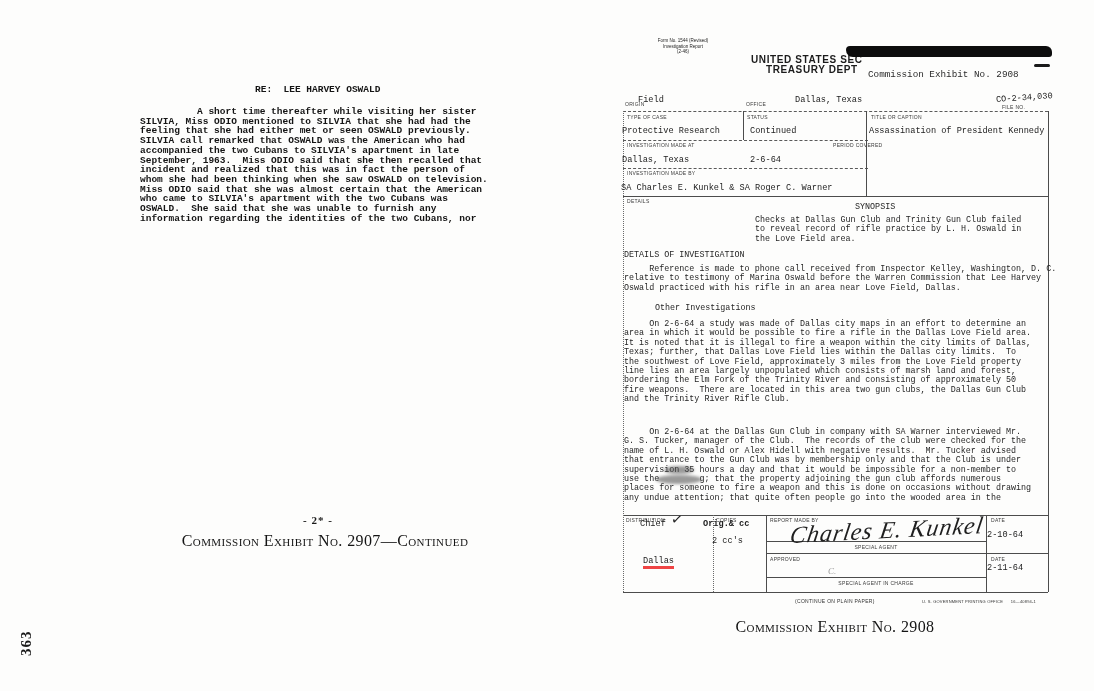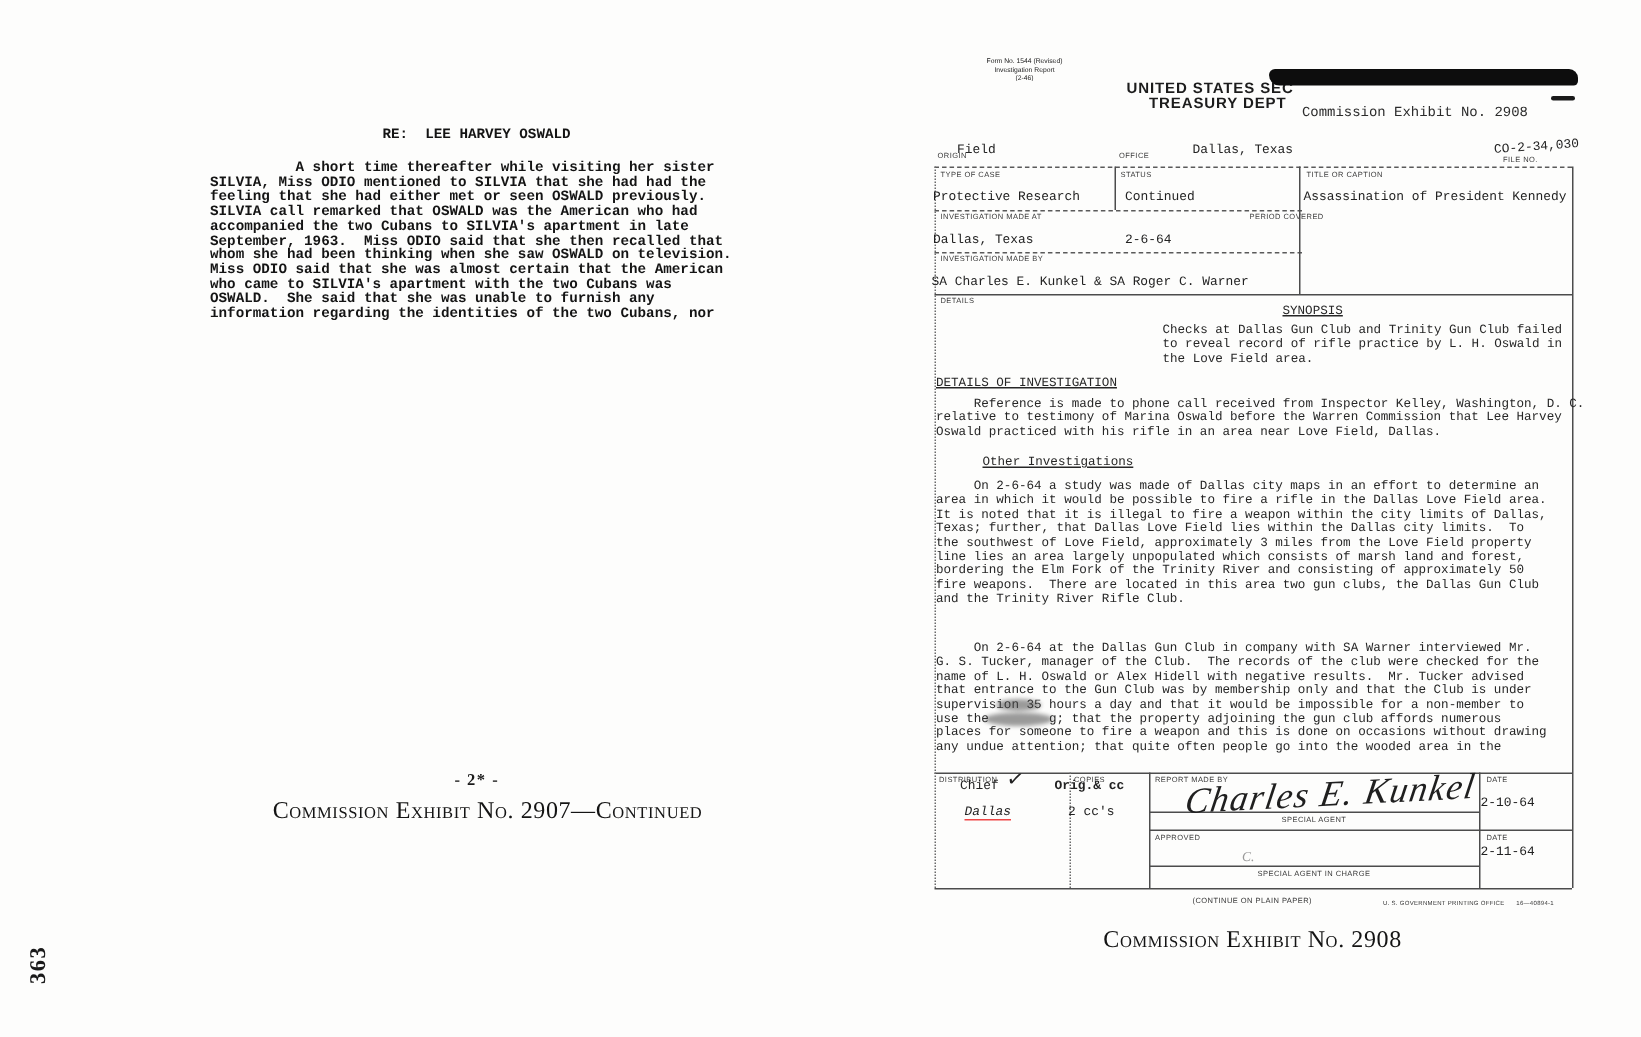--- a/index.html
+++ b/index.html
@@ -18,21 +18,21 @@
               font-size:8.4px;color:#262626;}
   .typed-form .tline{line-height:9.4px;white-space:pre;}
   .fvalue{font-family:"Liberation Mono","DejaVu Sans Mono",monospace;font-size:8.6px;color:#222;white-space:pre;}
   .flabel{font-family:"Liberation Sans",sans-serif;font-size:5px;letter-spacing:.3px;color:#3a3a3a;white-space:pre;}
   .rule{position:absolute;background:transparent;}
   .rule.h{border-top:1px solid #4c4c4c;height:0;}
   .rule.hd{border-top:1px dashed #5a5a5a;height:0;}
   .rule.v{border-left:1px solid #4c4c4c;width:0;}
   .rule.vd{border-left:1px dotted #6a6a6a;width:0;}
   .caption{font-variant:small-caps;font-size:16px;letter-spacing:.4px;color:#141414;}
-  .uline{text-decoration:underline;}
+  .uline{}
   .smudge{position:absolute;background:#4a4a4a;opacity:.55;filter:blur(1.5px);border-radius:50%;}
   .sig{font-style:italic;font-size:24px;transform:rotate(-3deg) skewX(-12deg);
        font-family:"Liberation Serif",serif;color:#1f1f1f;letter-spacing:1px;white-space:pre;}
   .blurtiny{filter:blur(.4px);}
 </style>
 </head>
 <body>
 
 <div class="page">
 
@@ -43,20 +43,21 @@
   <section>
     <div class="abs mono pre" style="left:255px;top:84px;font-size:9.5px;font-weight:bold;color:#141414;">RE:  LEE HARVEY OSWALD</div>
 
     <div class="abs typed-left" style="left:140px;top:107px;width:380px;">
         <div class="tline">          A short time thereafter while visiting her sister</div>
         <div class="tline">SILVIA, Miss ODIO mentioned to SILVIA that she had had the</div>
         <div class="tline">feeling that she had either met or seen OSWALD previously.</div>
         <div class="tline">SILVIA call remarked that OSWALD was the American who had</div>
         <div class="tline">accompanied the two Cubans to SILVIA's apartment in late</div>
         <div class="tline">September, 1963.  Miss ODIO said that she then recalled that</div>
+        <div class="tline">incident and realized that this was in fact the person of</div>
         <div class="tline">whom she had been thinking when she saw OSWALD on television.</div>
         <div class="tline">Miss ODIO said that she was almost certain that the American</div>
         <div class="tline">who came to SILVIA's apartment with the two Cubans was</div>
         <div class="tline">OSWALD.  She said that she was unable to furnish any</div>
         <div class="tline">information regarding the identities of the two Cubans, nor</div>
       </div>
 
     <div class="abs" style="left:303px;top:514px;font-size:11px;font-weight:bold;letter-spacing:1px;">- 2* -</div>
 
     <div class="abs caption" style="left:120px;top:532px;width:410px;text-align:center;">Commission Exhibit No. 2907—Continued</div>
@@ -107,21 +108,21 @@
     <div class="abs flabel" style="left:833px;top:142px;">PERIOD COVERED</div>
     <div class="abs fvalue" style="left:622px;top:155px;">Dallas, Texas</div>
     <div class="abs fvalue" style="left:750px;top:155px;">2-6-64</div>
 
     <div class="abs flabel" style="left:627px;top:170px;">INVESTIGATION MADE BY</div>
     <div class="abs fvalue" style="left:621px;top:183px;">SA Charles E. Kunkel &amp; SA Roger C. Warner</div>
 
     <div class="abs flabel" style="left:627px;top:198px;">DETAILS</div>
 
     <div class="abs typed-form uline" style="left:855px;top:202px;">SYNOPSIS</div>
-    <div class="abs typed-form" style="left:755px;top:216px;margin-left:20px;">
+    <div class="abs typed-form" style="left:755px;top:216px;">
         <div class="tline">Checks at Dallas Gun Club and Trinity Gun Club failed</div>
         <div class="tline">to reveal record of rifle practice by L. H. Oswald in</div>
         <div class="tline">the Love Field area.</div>
       </div>
 
     <div class="abs typed-form uline" style="left:624px;top:250px;">DETAILS OF INVESTIGATION</div>
     <div class="abs typed-form" style="left:624px;top:265px;">
         <div class="tline">     Reference is made to phone call received from Inspector Kelley, Washington, D. C.</div>
         <div class="tline">relative to testimony of Marina Oswald before the Warren Commission that Lee Harvey</div>
         <div class="tline">Oswald practiced with his rifle in an area near Love Field, Dallas.</div>
@@ -156,21 +157,21 @@
     <div class="rule vd" style="left:713px;top:515px;height:77px;"></div>
     <div class="rule v" style="left:766px;top:515px;height:77px;"></div>
     <div class="rule v" style="left:986px;top:515px;height:77px;"></div>
     <div class="rule h" style="left:766px;top:541px;width:220px;"></div>
     <div class="rule h" style="left:766px;top:553px;width:282px;"></div>
     <div class="rule h" style="left:766px;top:577px;width:220px;"></div>
 
     <div class="abs flabel" style="left:626px;top:517px;">DISTRIBUTION</div>
     <div class="abs fvalue" style="left:640px;top:519px;">Chief</div>
     <div class="abs" style="left:671px;top:511px;font-size:14px;transform:rotate(8deg);color:#222;">✓</div>
-    <div class="abs fvalue" style="left:643px;top:536px;border-bottom:1px solid #ef4444;font-style:italic;">Dallas</div>
+    <div class="abs fvalue" style="left:643px;top:556px;border-bottom:3px solid #ef4444;">Dallas</div>
     <div class="abs flabel" style="left:716px;top:517px;">COPIES</div>
     <div class="abs fvalue" style="left:703px;top:519px;font-weight:bold;">Orig.&amp; cc</div>
     <div class="abs fvalue" style="left:712px;top:536px;">2 cc's</div>
 
     <div class="abs flabel" style="left:770px;top:517px;">REPORT MADE BY</div>
     <div class="abs sig" style="left:790px;top:517px;">Charles E. Kunkel</div>
     <div class="abs flabel" style="left:766px;top:544px;width:220px;text-align:center;">SPECIAL AGENT</div>
     <div class="abs flabel" style="left:991px;top:517px;">DATE</div>
     <div class="abs fvalue" style="left:987px;top:530px;">2-10-64</div>
 

